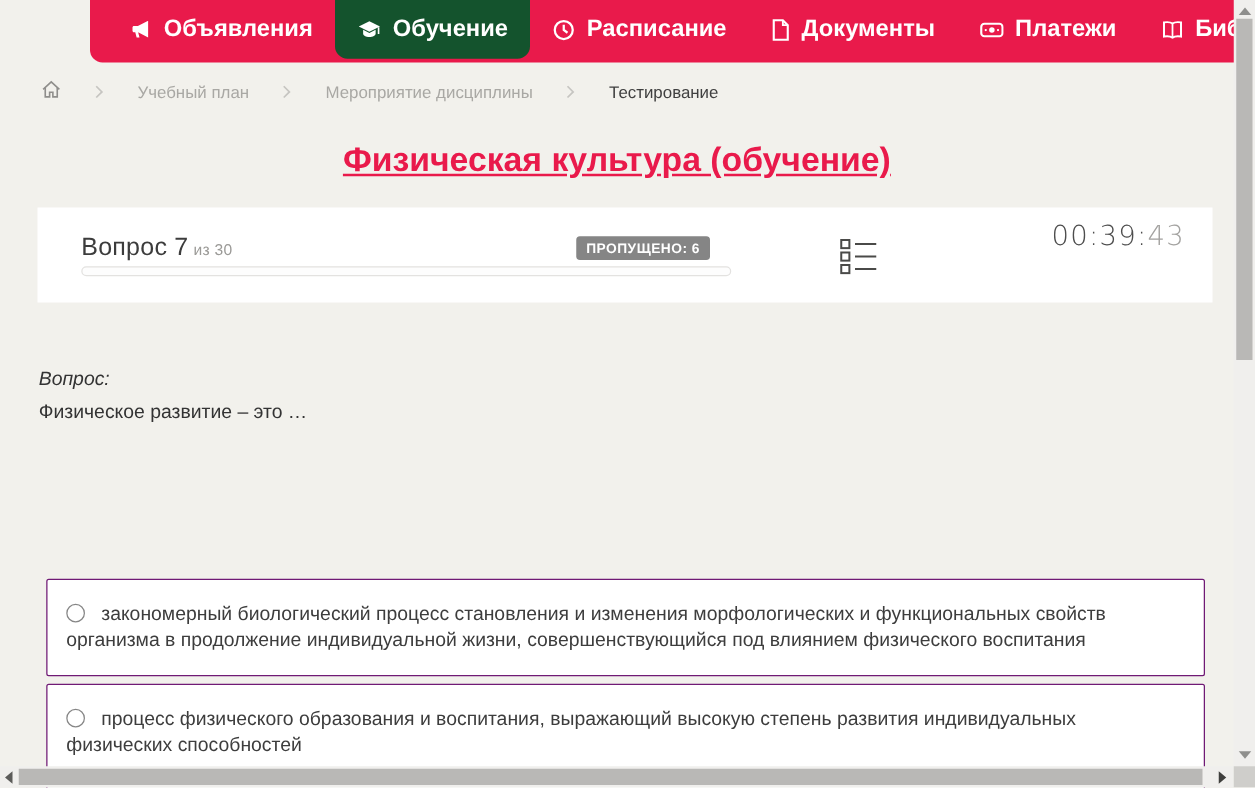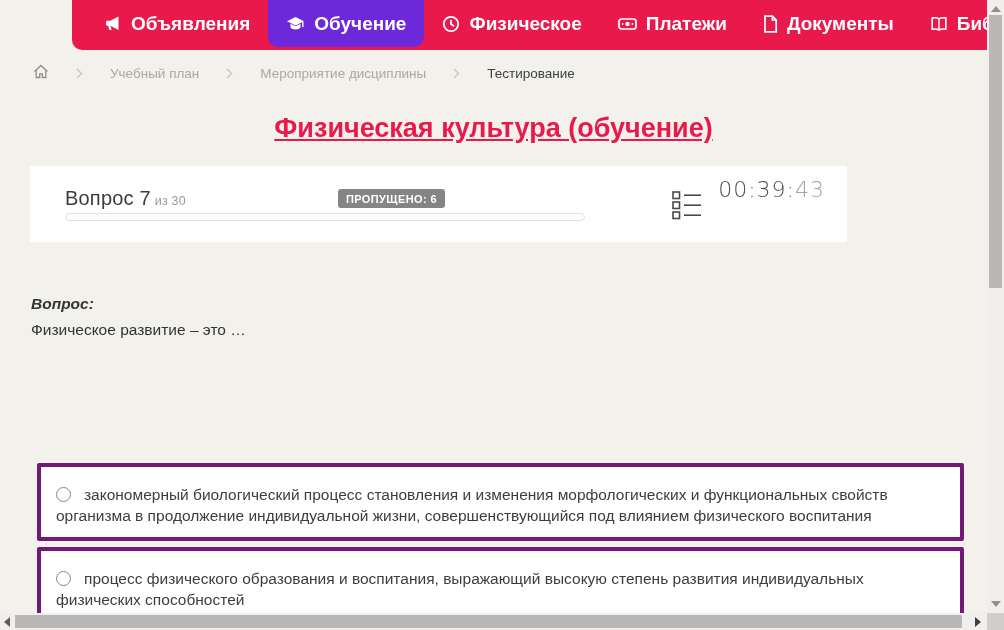--- a/index.html
+++ b/index.html
@@ -21,21 +21,21 @@
     z-index:5;
     margin-left:44px;
   }
   .nav-item {
     display:flex; align-items:center; gap:9px;
     padding:0 18px; height:47px;
     color:#fff; font-weight:bold; font-size:19px;
     cursor:pointer; white-space:nowrap;
     border-radius:0 0 10px 10px;
   }
-  .nav-item.active { background:#6d28d9; }
+  .nav-item.active { background:#14532d; }
   .nav-item svg { display:block; }
 
   
   .breadcrumb {
     position:absolute; left:33px; top:61px; height:24px;
     display:flex; align-items:center; gap:27px;
     font-size:13.5px; color:#a9a8a4;
   }
   .crumb { cursor:pointer; }
   .crumb.current { color:#404040; cursor:default; }
@@ -43,21 +43,21 @@
 
   
   .page-title {
     position:absolute; left:0; top:113px; width:987px;
     text-align:center;
     color:#e91a4b; font-size:27px; font-weight:bold;text-decoration:underline;
   }
 
   
   .quiz-panel {
-    position:absolute; left:30px; top:166px; width:817px; height:76px;
+    position:absolute; left:30px; top:166px; width:940px; height:76px;
     background:#ffffff;
   }
   .q-num {
     position:absolute; left:35px; top:21px;
     font-size:20px; color:#3c3c3c; letter-spacing:.2px;
   }
   .q-total { font-size:12.5px; color:#9b9a97; margin-left:4px; }
   .skip-badge {
     position:absolute; right:402px; top:23px;
     background:#858585; color:#fff;
@@ -80,29 +80,29 @@
     font-weight:200; font-size:22px; color:#4d4d4d;
     letter-spacing:1px;
   }
   .timer .secs { color:#a3a2a0; }
 
   
   .question-block {
     position:absolute; left:31px; top:291px; width:930px;
     font-size:15.5px; line-height:26px; color:#333;
   }
-  .q-label { font-weight:bold; font-style:italic; }
+  .q-label { font-weight:normal; font-style:italic; }
   .q-text { margin-bottom:34px; }
   .q-type-row { margin-top:26px; }
   .q-type-label { font-weight:bold; font-style:italic; }
 
   
   .option {
     position:absolute; left:37px; width:927px;
-    background:#fff; border:4px solid #701a75; border-radius:2px;
+    background:#fff; border:1px solid #701a75; border-radius:2px;
     padding:17px 15px; cursor:pointer;
     font-size:15.5px; line-height:21px; color:#3d3d3d;
   }
   .option-1 { top:463px; height:78px; }
   .option-2 { top:547px; height:92px; }
   .radio {
     display:inline-block; width:15px; height:15px;
     border:1px solid #868686; border-radius:50%;
     background:#fff; margin-right:13px; vertical-align:-2px;
   }
@@ -171,41 +171,41 @@
     </span>
     <span>Обучение</span>
   </div>
   <div class="nav-item">
     <span>
       <svg width="18" height="18" viewBox="0 0 18 18">
           <circle cx="9" cy="9" r="7.2" fill="none" stroke="#fff" stroke-width="1.8"></circle>
           <path d="M9 4.8 V9 L12 11.2" fill="none" stroke="#fff" stroke-width="1.8"></path>
         </svg>
     </span>
-    <span>Физическое</span>
+    <span>Расписание</span>
+  </div>
+  <div class="nav-item">
+    <span>
+      <svg width="15" height="18" viewBox="0 0 15 18">
+          <path d="M2 1.2 H9.3 L13.2 5.1 V16.8 H2 Z" fill="none" stroke="#fff" stroke-width="1.7"></path>
+          <path d="M9.3 1.2 V5.1 H13.2" fill="none" stroke="#fff" stroke-width="1.5"></path>
+        </svg>
+    </span>
+    <span>Документы</span>
   </div>
   <div class="nav-item">
     <span>
       <svg width="19" height="17" viewBox="0 0 19 17">
           <rect x="1" y="4" width="17" height="10" rx="2.5" fill="none" stroke="#fff" stroke-width="1.7"></rect>
           <circle cx="9.5" cy="9" r="2.2" fill="#fff"></circle>
           <circle cx="4.6" cy="9" r="0.9" fill="#fff"></circle>
           <circle cx="14.4" cy="9" r="0.9" fill="#fff"></circle>
         </svg>
     </span>
     <span>Платежи</span>
-  </div>
-  <div class="nav-item">
-    <span>
-      <svg width="15" height="18" viewBox="0 0 15 18">
-          <path d="M2 1.2 H9.3 L13.2 5.1 V16.8 H2 Z" fill="none" stroke="#fff" stroke-width="1.7"></path>
-          <path d="M9.3 1.2 V5.1 H13.2" fill="none" stroke="#fff" stroke-width="1.5"></path>
-        </svg>
-    </span>
-    <span>Документы</span>
   </div>
   <div class="nav-item">
     <span>
       <svg width="18" height="16" viewBox="0 0 18 16">
           <path d="M9 2.8 C7.5 1.7 5 1.5 2.2 1.9 V13.2 C5 12.8 7.5 13 9 14.1 C10.5 13 13 12.8 15.8 13.2 V1.9 C13 1.5 10.5 1.7 9 2.8 Z" fill="none" stroke="#fff" stroke-width="1.6"></path>
           <path d="M9 3 V13.8" stroke="#fff" stroke-width="1.4"></path>
         </svg>
     </span>
     <span>Библиотека</span>
 

